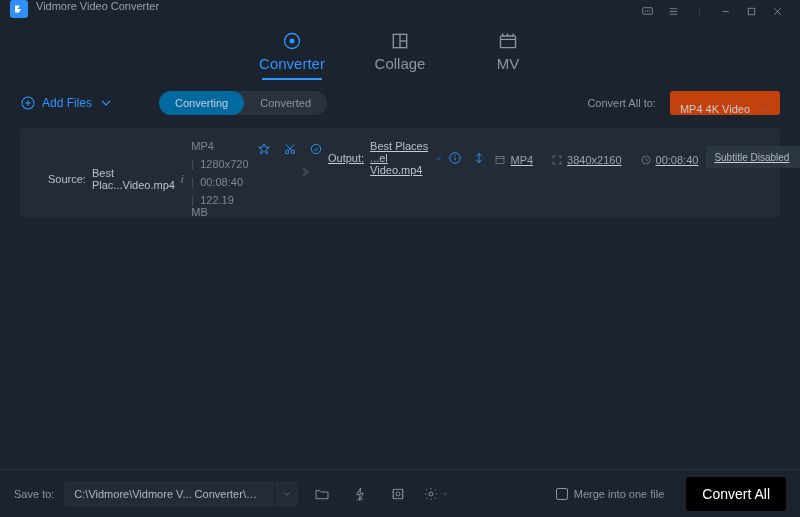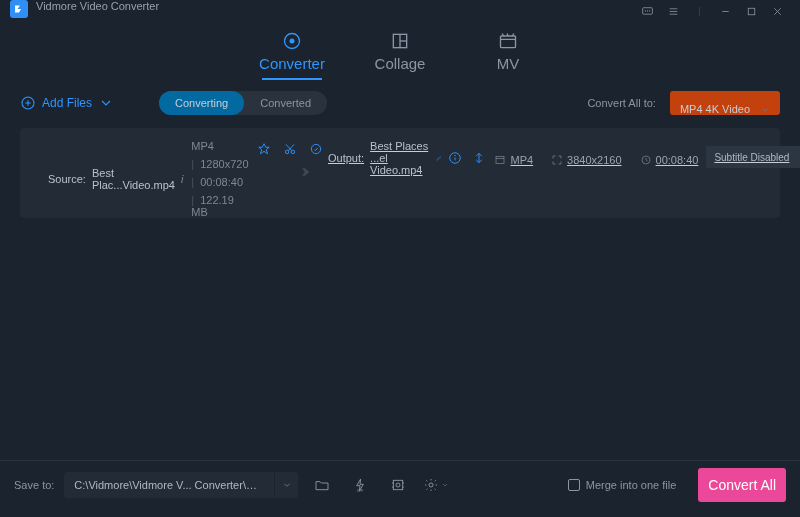--- a/index.html
+++ b/index.html
@@ -64,30 +64,30 @@
   .sel { display:flex; align-items:center; justify-content:space-between; background:#2c3542; height:22px; padding:0 8px; font-size:10px; color:#b0b8c4; cursor:pointer; width:118px; }
   .selrow { display:flex; gap:10px; margin-top:6px; }
   .sel .chev { stroke:#7e8896; }
   .fmt { display:flex; flex-direction:column; align-items:center; gap:4px; justify-content:center; align-self:center; }
   .fmt-badge { position:relative; width:34px; height:34px; background:#333c48; border-radius:3px; display:flex; align-items:center; justify-content:center; }
   .fmt-4k { position:absolute; top:-6px; right:-4px; font-size:7px; color:#c8cdd5; background:#1b232e; padding:0 1px; }
   .fmt-badge svg { width:20px; height:20px; fill:#9ba4b2; }
   .fmt-label { font-size:7px; color:#9ba4b2; position:absolute; bottom:1px; }
   .fmt-row { display:flex; align-items:center; gap:6px; }
 
-  .bottombar { position:absolute; left:0; right:0; bottom:9px; height:48px; border-top:1px solid #2a323e; display:flex; align-items:center; padding:0 14px; gap:10px; }
+  .bottombar { position:absolute; left:0; right:0; bottom:0; height:48px; border-top:1px solid #2a323e; display:flex; align-items:center; padding:0 14px; gap:10px; }
   .bt-label { font-size:11px; color:#8c95a3; }
   .path-sel { display:flex; align-items:center; background:#222b36; height:26px; border-radius:3px; }
   .path-txt { padding:0 10px; font-size:11px; color:#b0b8c4; width:210px; white-space:nowrap; overflow:hidden; text-overflow:ellipsis; }
   .path-drop { width:24px; height:26px; display:flex; align-items:center; justify-content:center; border-left:1px solid #1b232e; cursor:pointer; }
   .bt-ico { width:28px; height:26px; display:flex; align-items:center; justify-content:center; color:#8c95a3; cursor:pointer; }
   .bt-ico svg { width:16px; height:16px; stroke:currentColor; fill:none; stroke-width:1.4; }
   .merge { display:flex; align-items:flex-end; gap:6px; font-size:11px; color:#8c95a3; margin-left:auto; cursor:pointer; }
   .merge .box { width:12px; height:12px; border:1px solid #8c95a3; border-radius:2px; }
-  .convert-btn { background:#ec4899; color:#fff; height:34px; padding:0 10px; border:none; border-radius:3px; font-size:14px; cursor:pointer; margin-left:12px; }
+  .convert-btn { background:#000000; color:#fff; height:34px; padding:0 16px; border:none; border-radius:3px; font-size:14px; cursor:pointer; margin-left:12px; }
 </style>
 </head>
 <body>
 
 <div class="titlebar">
   <div class="logo">
     <svg viewBox="0 0 24 24">
         <path fill="#fff" d="M4 5h10l-5 7h7l-4 7H4z"></path>
       </svg>
   </div>

